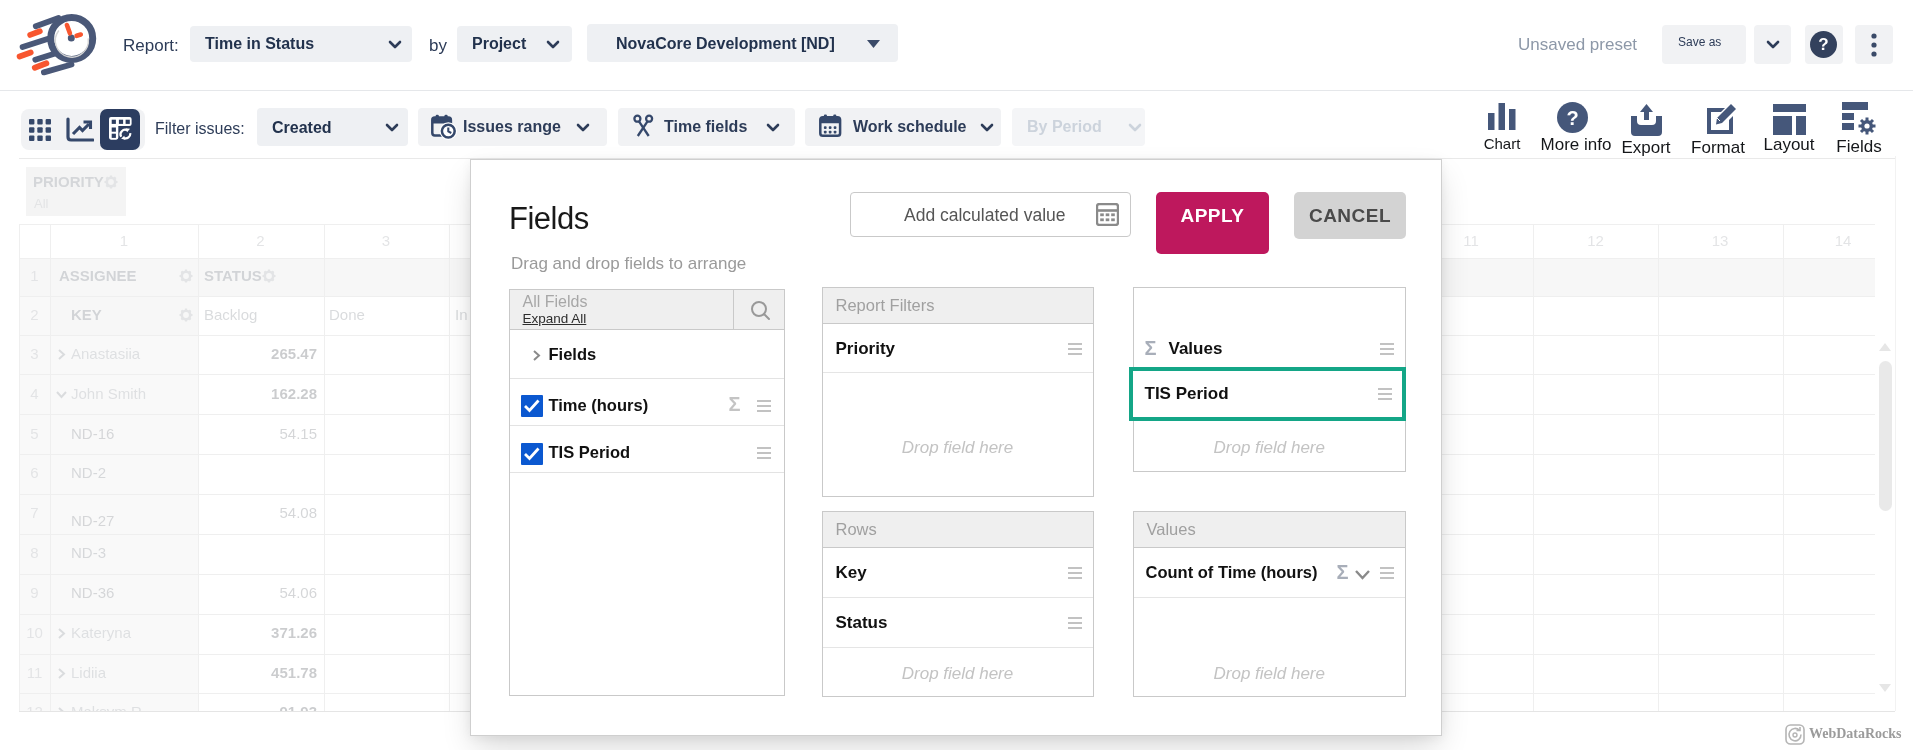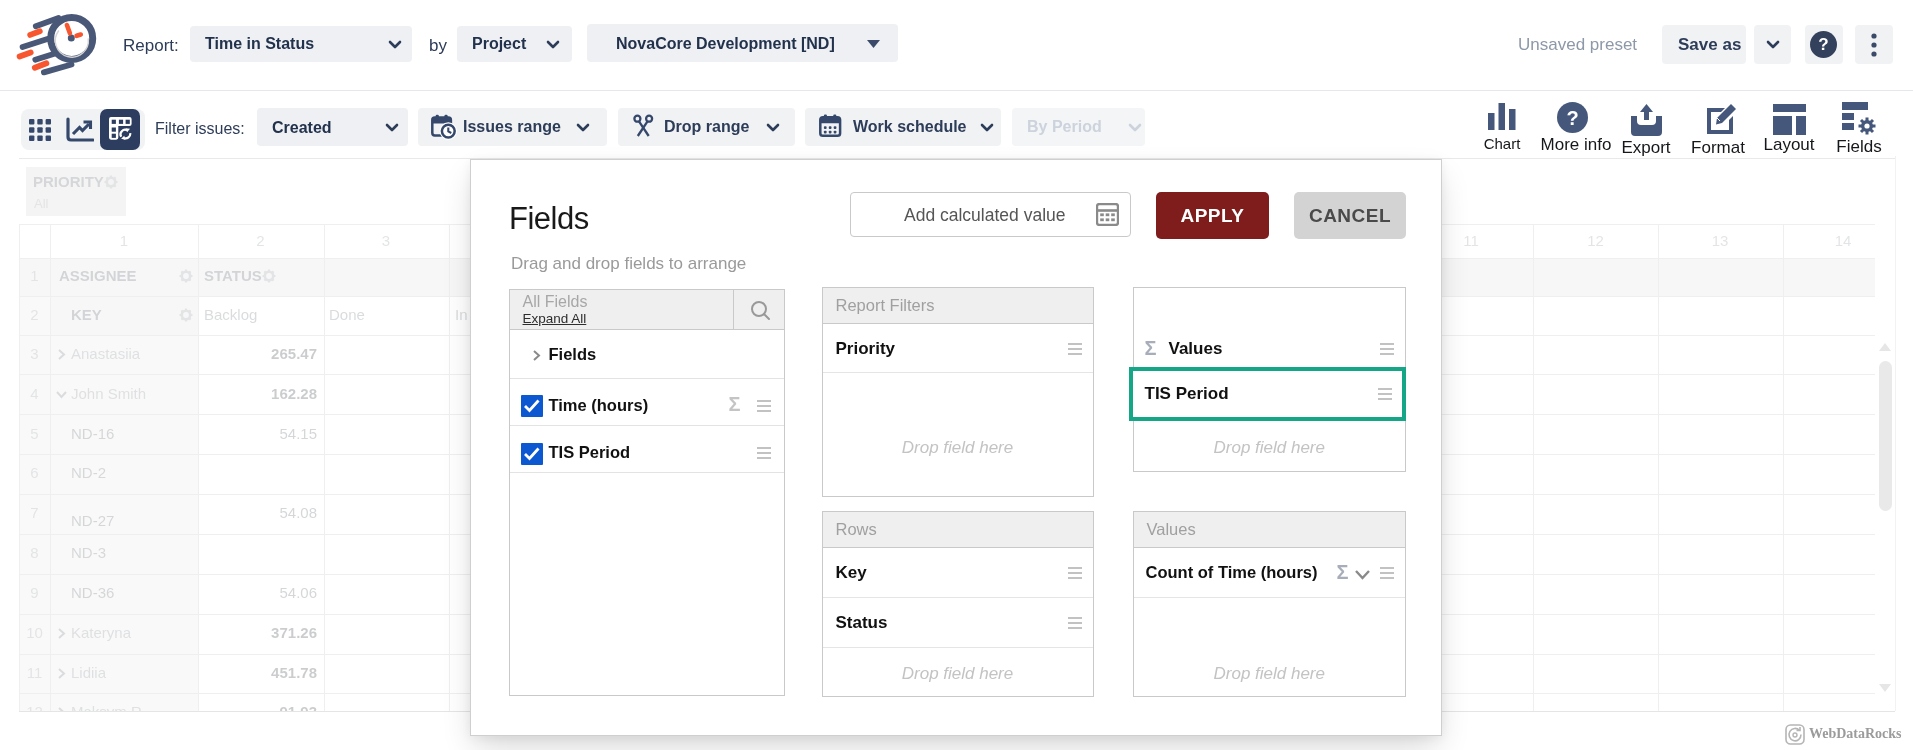--- a/index.html
+++ b/index.html
@@ -68,21 +68,21 @@
       <path d="M2,2 L7,7 L12,2" fill="none" stroke="#2d3c58" stroke-width="2.6" stroke-linecap="round" stroke-linejoin="round"></path>
     </svg>
   <div class="abs sel" style="left:587px;top:24px;width:311px;height:38px;"></div>
   <div class="abs" style="left:616px;top:35px;font-size:16px;font-weight:bold;color:#22324d;">NovaCore Development [ND]</div>
   <svg class="abs" style="left:867px;top:40px" width="13" height="8" viewBox="0 0 13 8">
       <path d="M0,0 L13,0 L6.5,8 Z" fill="#3a4a68"></path>
     </svg>
 
   <div class="abs" style="left:1518px;top:35px;font-size:17px;color:#8d98a8;">Unsaved preset</div>
   <div class="abs btn" style="left:1662px;top:25px;width:84px;height:39px;"></div>
-  <div class="abs nav" style="left:1678px;top:35px;font-size:17px;font-weight:bold;">Save as</div>
+  <div class="abs nav" style="left:1678px;top:35px;font-size:12px;">Save as</div>
   <div class="abs btn" style="left:1754px;top:25px;width:37px;height:39px;"></div>
   <svg class="abs" style="left:1766px;top:40px" width="14" height="9" viewBox="0 0 14 9">
       <path d="M2,2 L7,7 L12,2" fill="none" stroke="#2d3c58" stroke-width="2.6" stroke-linecap="round" stroke-linejoin="round"></path>
     </svg>
   <div class="abs btn" style="left:1805px;top:25px;width:38px;height:39px;"></div>
   <div class="abs" style="left:1810px;top:31px;width:27px;height:27px;border-radius:50%;background:#33415d;color:#fff;
        font-size:17px;font-weight:bold;text-align:center;line-height:27px;">?</div>
   <div class="abs btn" style="left:1855px;top:25px;width:38px;height:39px;"></div>
   <svg class="abs" style="left:1871px;top:33px" width="6" height="24" viewBox="0 0 6 24">
     <circle cx="3" cy="3" r="2.6" fill="#3a4a68"></circle>
@@ -153,21 +153,21 @@
 
   <div class="abs btn" style="left:618px;top:108px;width:177px;height:38px;"></div>
   <svg class="abs" style="left:633px;top:114px" width="21" height="24" viewBox="0 0 21 24">
     <g fill="none" stroke="#35486b" stroke-width="2.3">
       <circle cx="4.4" cy="4.7" r="3"></circle>
       <circle cx="16.1" cy="4.7" r="3"></circle>
       <path d="M6,7.3 L15.7,22"></path>
       <path d="M14.5,7.3 L4.8,22"></path>
     </g>
   </svg>
-  <div class="abs nav" style="left:664px;top:118px;font-size:16px;font-weight:bold;">Drop range</div>
+  <div class="abs nav" style="left:664px;top:118px;font-size:16px;font-weight:bold;">Time fields</div>
   <svg class="abs" style="left:766px;top:123px" width="14" height="9" viewBox="0 0 14 9">
       <path d="M2,2 L7,7 L12,2" fill="none" stroke="#2d3c58" stroke-width="2.6" stroke-linecap="round" stroke-linejoin="round"></path>
     </svg>
 
   <div class="abs btn" style="left:805px;top:108px;width:196px;height:38px;"></div>
   <svg class="abs" style="left:819px;top:114px" width="23" height="24" viewBox="0 0 23 24">
     <rect x="1.3" y="3.2" width="19.8" height="18.6" rx="2.6" fill="none" stroke="#35486b" stroke-width="2.5"></rect>
     <path d="M1.3,5.8 Q1.3,3.2 3.9,3.2 H18.5 Q21.1,3.2 21.1,5.8 V9.3 H1.3 Z" fill="#35486b"></path>
     <rect x="4.8" y="0.6" width="3.2" height="4.4" rx="1.3" fill="#35486b"></rect>
     <rect x="14.2" y="0.6" width="3.2" height="4.4" rx="1.3" fill="#35486b"></rect>
@@ -404,21 +404,21 @@
     <path d="M2,7.5 L21,7.5" stroke="#8a8a8a" stroke-width="2.6"></path>
     <g fill="#8a8a8a">
       <rect x="4.2" y="10.4" width="3.6" height="2.8"></rect>
         <rect x="9.7" y="10.4" width="3.6" height="2.8"></rect>
         <rect x="15.2" y="10.4" width="3.6" height="2.8"></rect>
       <rect x="4.2" y="15.4" width="3.6" height="2.8"></rect>
         <rect x="9.7" y="15.4" width="3.6" height="2.8"></rect>
         <rect x="15.2" y="15.4" width="3.6" height="2.8"></rect>
     </g>
   </svg>
-  <div class="abs" style="left:685px;top:32px;width:113px;height:47px;background:#7f1d1d;border-radius:5px;color:#fff;
+  <div class="abs" style="left:685px;top:32px;width:113px;height:62px;background:#be185d;border-radius:5px;color:#fff;
        font-size:19px;font-weight:bold;letter-spacing:0.5px;text-align:center;line-height:47px;">APPLY</div>
   <div class="abs" style="left:823px;top:32px;width:112px;height:47px;background:#d3d3d3;border-radius:5px;color:#4a4a4a;
        font-size:19px;font-weight:bold;letter-spacing:0.5px;text-align:center;line-height:47px;">CANCEL</div>
 
   <div class="mbox" style="left:37.5px;top:129px;width:276px;height:407px;">
     <div class="abs" style="left:0;top:0;width:100%;height:40px;background:#efefef;border-bottom:1px solid #c9c9c9;box-sizing:border-box;"></div>
     <div class="abs" style="left:13px;top:3px;font-size:16px;color:#a7a7a7;">All Fields</div>
     <div class="abs" style="left:13px;top:21px;font-size:13.5px;color:#2e2e2e;text-decoration:underline;">Expand All</div>
     <div class="abs" style="left:223px;top:0;width:1px;height:40px;background:#c9c9c9;"></div>
     <svg class="abs" style="left:240px;top:10px" width="21" height="21" viewBox="0 0 21 21">

